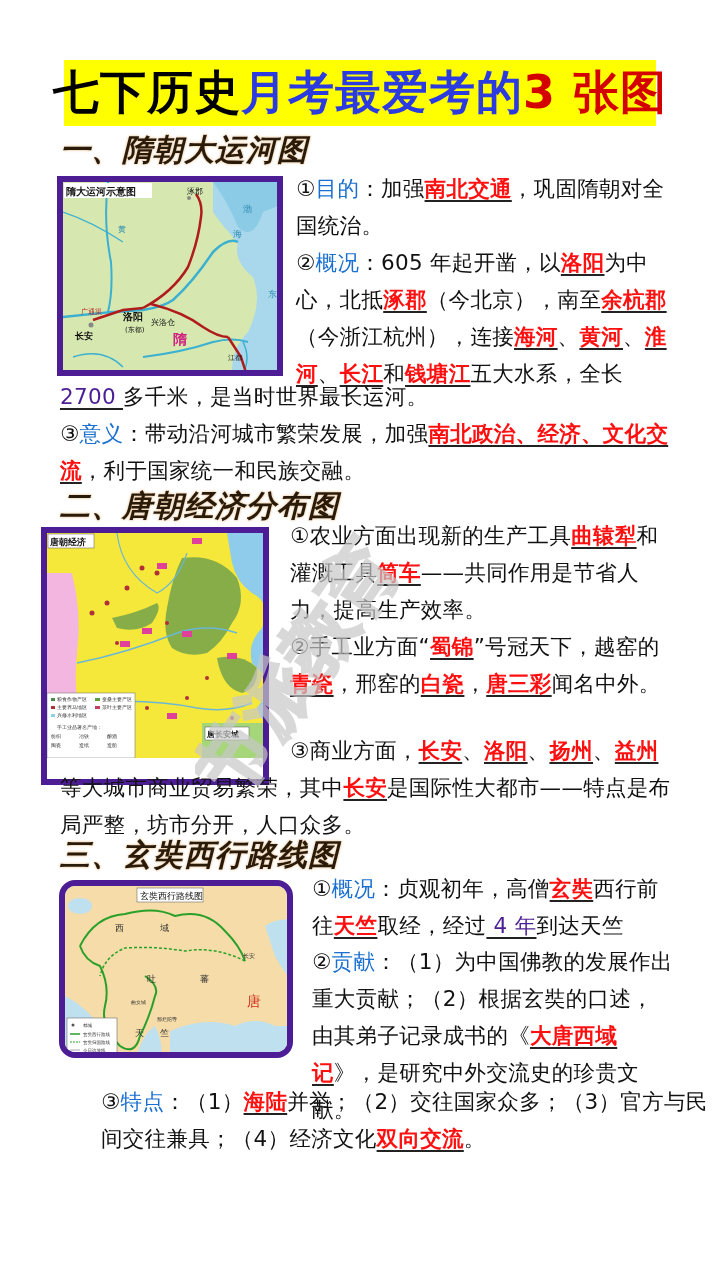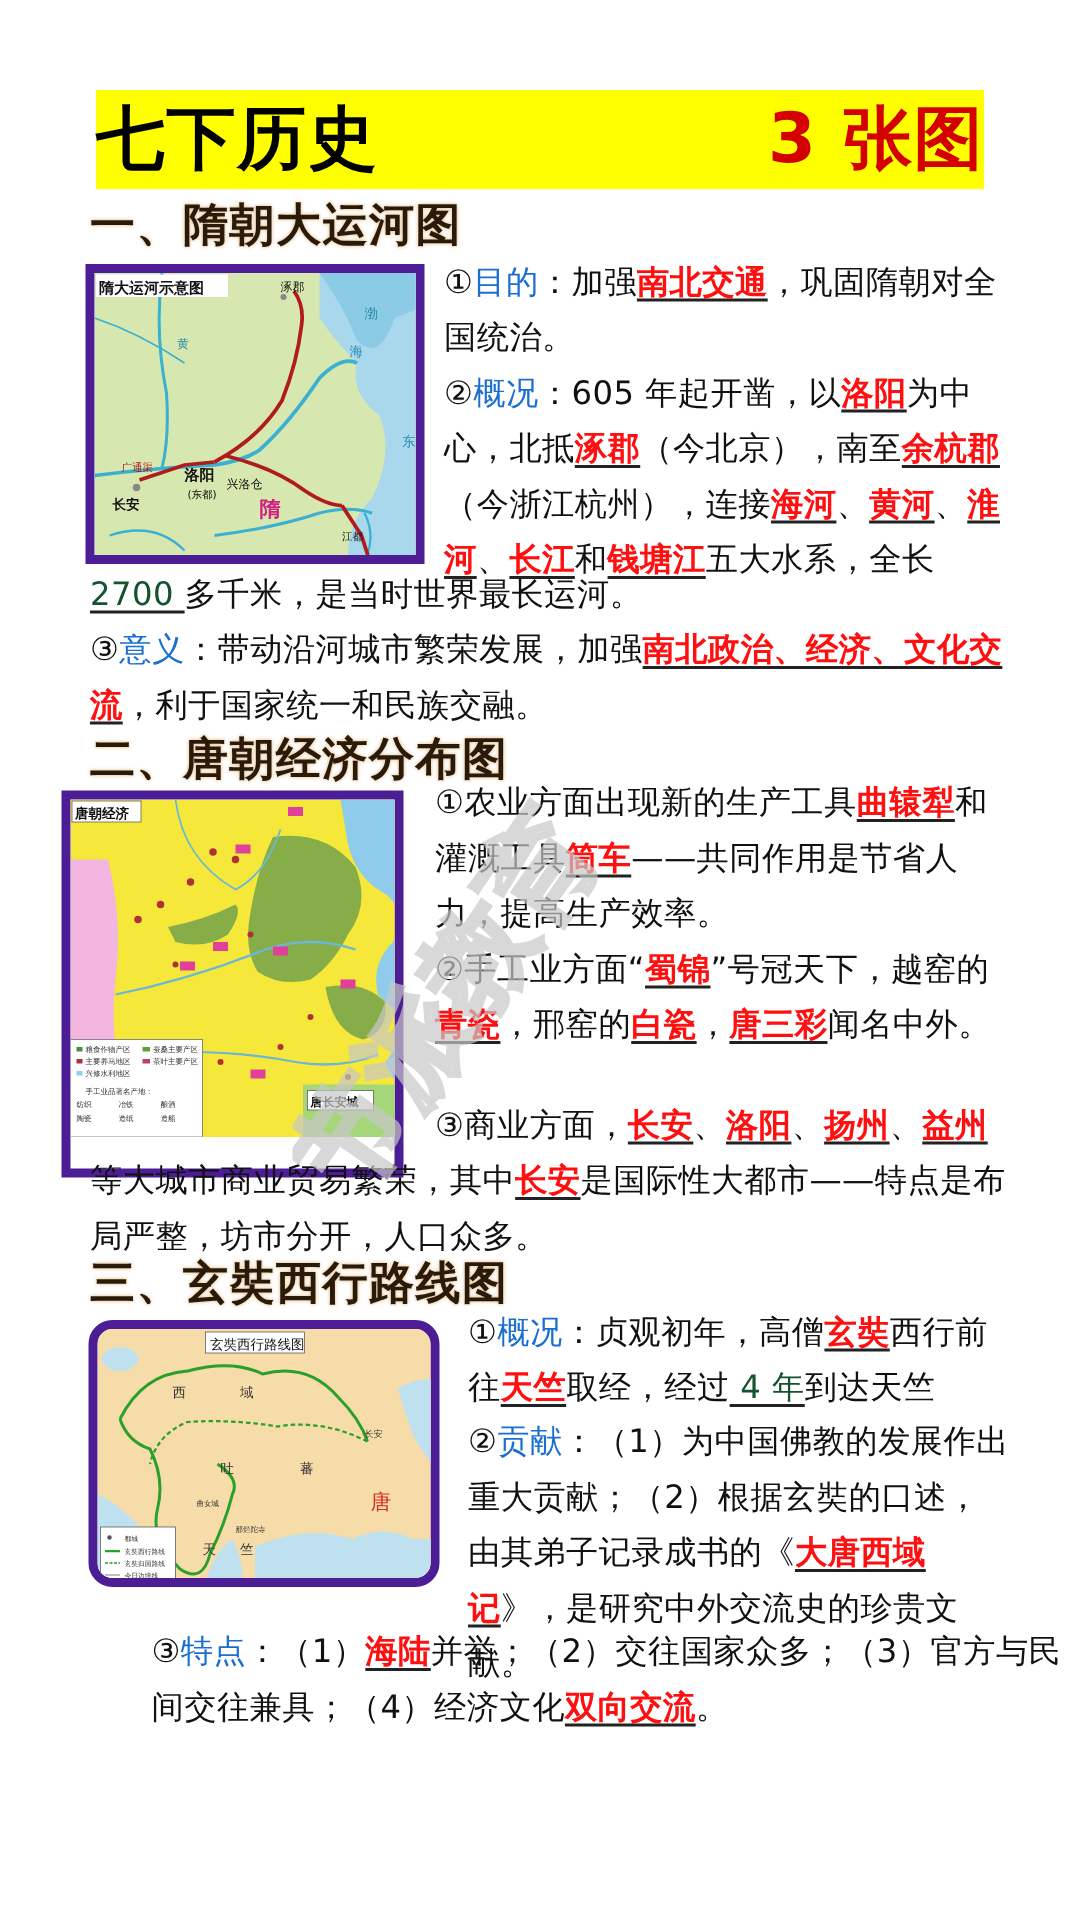--- a/index.html
+++ b/index.html
@@ -1,55 +1,57 @@
 <!DOCTYPE html>
 <html><head>
   <meta charset="utf-8">
   <style>
     * { margin: 0; padding: 0; box-sizing: border-box; }
     html, body { width: 720px; height: 1280px; background: #ffffff; overflow: hidden; }
     body { position: relative; font-family: "DejaVu Sans", "Liberation Sans", sans-serif; color: #111; }
 
     .title-box {
       position: absolute; left: 64px; top: 60px; width: 592px; height: 66px;
-      background: #ffff00; display: flex; align-items: center; justify-content: space-between;
+      background: #ffff00; display: flex; align-items: center; justify-content: center;
       font-size: 46px; font-weight: bold; letter-spacing: 1px; white-space: nowrap;
     }
     .t-black { color: #000; }
     .t-blue { color: #2b3be0; }
     .t-red { color: #d40000; }
 
     .section-heading {
       position: absolute; left: 60px; font-family: "DejaVu Serif", "Liberation Serif", serif;
       font-size: 30px; font-weight: bold; color: #2a1a0a;
       text-shadow: 0 0 3px #e8c9a0, 0 0 2px #f0d8b8;
       letter-spacing: 1px;
+      font-style: italic;
     }
 
     .para {
       position: absolute; font-size: 21.5px; line-height: 37px; color: #111; letter-spacing: 0.3px;
     }
     .hl { color: #ff1010; font-weight: bold; text-decoration: underline; text-decoration-color: #222; text-underline-offset: 4px; text-decoration-thickness: 1.5px; }
-    .hl-plain { color: #14532d; text-decoration: underline; text-decoration-color: #222; text-underline-offset: 4px; text-decoration-thickness: 1.5px; }
+    .hl-plain { color: #4c1d95; text-decoration: underline; text-decoration-color: #222; text-underline-offset: 4px; text-decoration-thickness: 1.5px; }
     .kw { color: #1a6fd0; font-weight: normal; }
 
     .map {
       position: absolute; overflow: hidden; border: 6px solid #4c1d95;
     }
     .map svg { display: block; }
 
     .watermark {
       position: absolute; left: 195px; top: 470px; width: 340px; height: 360px; pointer-events: none;
     }
   </style>
 </head>
 <body>
 
 <div class="title-box">
   <span class="t-black">七下历史</span>
+  <span class="t-blue">月考最爱考的</span>
   <span class="t-red">3 张图</span>
 </div>
 
 <div class="section-heading" style="top:130px;">一、隋朝大运河图</div>
 
 <div class="map" style="left:57px; top:176px; width:226px; height:200px;">
   <svg width="226" height="200" viewBox="0 0 226 200">
     <rect width="226" height="200" fill="#d6e8b0"></rect>
     <path d="M150 0 L226 0 L226 200 L170 200 Q165 170 185 150 Q200 120 190 95 Q170 80 175 60 Q160 45 150 30 Z" fill="#a9d8ec"></path>
     <path d="M150 0 Q165 20 175 45 Q190 60 200 30 L226 20 L226 0 Z" fill="#8ccbe6"></path>

